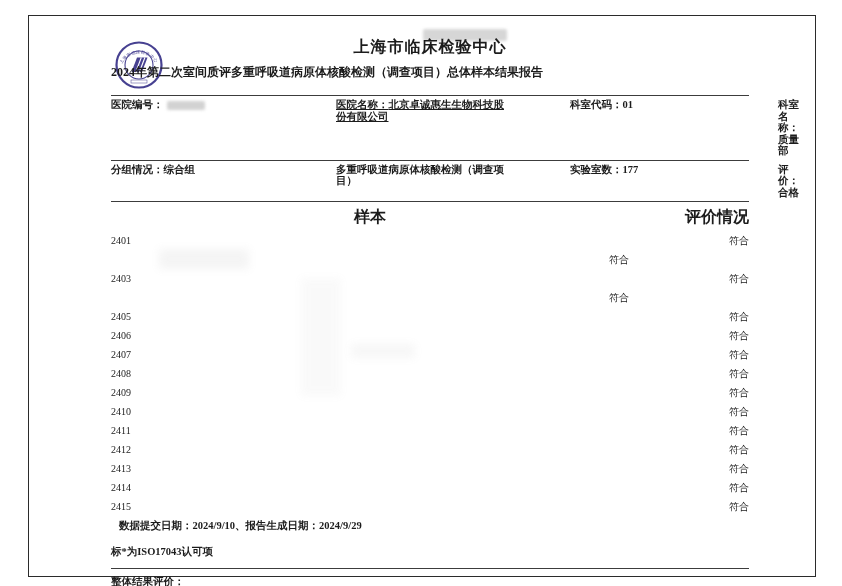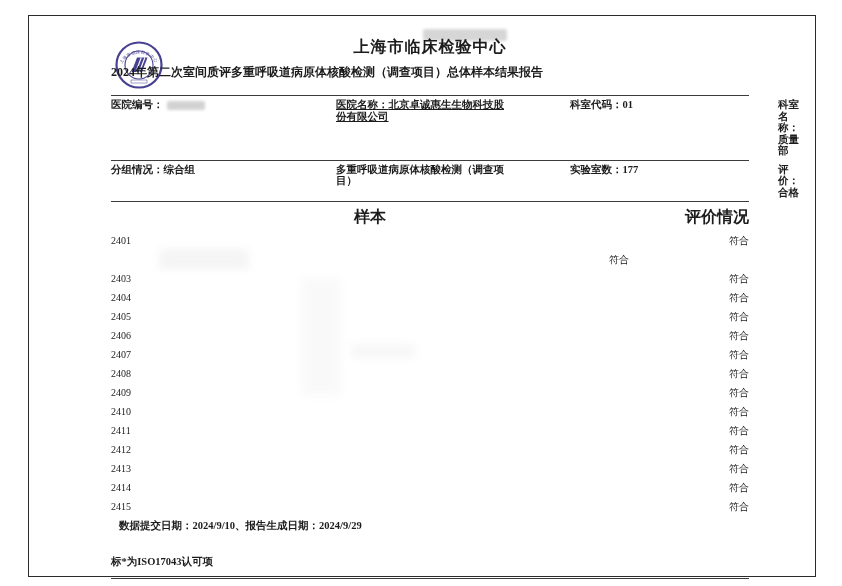--- a/index.html
+++ b/index.html
@@ -45,21 +45,21 @@
     font-size:16px; font-weight:bold; padding:5px 0 3px;
   }
   .tbl-header .c-sample { text-align:center; }
   .tbl-header .c-result { text-align:right; }
   .tbl-row { display:grid; grid-template-columns:1fr 120px; height:19px; line-height:19px; font-size:10px; }
   .tbl-row .c-sample { text-align:left; }
   .tbl-row .c-result { text-align:right; }
 
   
   .dates-line { margin-top:3px; font-size:10.5px; font-weight:bold; line-height:14px;margin-left:8px; }
-  .iso-line   { margin-top:22px; font-size:10.5px; font-weight:bold; line-height:14px; }
+  .iso-line   { margin-top:12px; font-size:10.5px; font-weight:bold; line-height:14px; }
   .footer-rule { margin-top:9px; }
   .overall-row { display:flex; justify-content:space-between; padding:6px 0; font-size:10.5px; font-weight:bold; line-height:14px;flex-direction:column; }
   .overall-value { margin-right:16px; }
 </style>
 </head>
 <body>
 
 <div class="frame">
   <div class="doc">
 
@@ -130,21 +130,20 @@
           <div class="c-result">符合</div>
         </div>
       <div class="tbl-row">
           <div class="c-result">符合</div>
         </div>
       <div class="tbl-row">
           <div class="c-sample">2403</div>
           <div class="c-result">符合</div>
         </div>
       <div class="tbl-row">
-          <div class="c-sample">2404</div>
           <div class="c-result">符合</div>
         </div>
       <div class="tbl-row">
           <div class="c-sample">2405</div>
           <div class="c-result">符合</div>
         </div>
       <div class="tbl-row">
           <div class="c-sample">2406</div>
           <div class="c-result">符合</div>
         </div>

